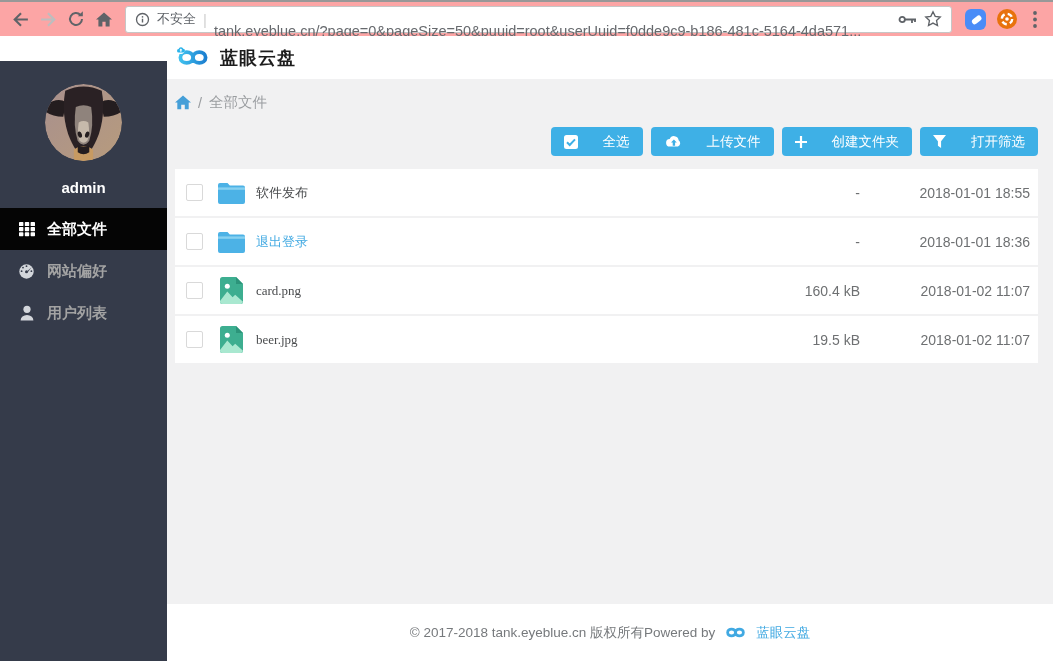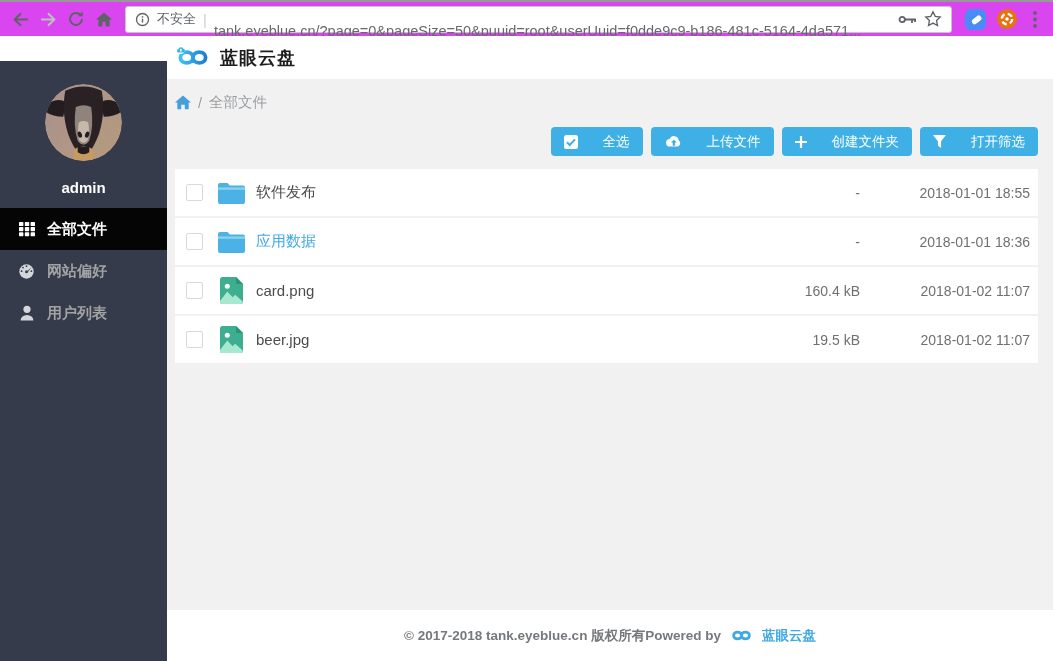--- a/index.html
+++ b/index.html
@@ -1,21 +1,21 @@
 <!DOCTYPE html>
 <html style="--accent: #3eb0e6; --sidebar-bg: #353b4a; --active-item-bg: #050505; --link-blue: #41a9e2; --folder-blue: #4cb2e6; --image-green: #3dae90;"><head>
 <meta charset="utf-8">
 <style>
   * { margin:0; padding:0; box-sizing:border-box; }
   html,body { width:1053px; height:661px; overflow:hidden;
     font-family:"Liberation Sans","DejaVu Sans",sans-serif; background:#fff; }
   .stage { width:1053px; height:661px; display:flex; flex-direction:column; }
 
   
-  .browser { height:36px; background:#d946ef; border-top:2px solid #989898;
+  .browser { height:36px; background:#fca5a5; border-top:2px solid #989898;
     display:flex; align-items:center; padding:0 6px; flex:0 0 auto; }
   .nav-btn { width:28px; height:28px; display:flex; align-items:center; justify-content:center; flex:0 0 auto; }
   .addressbar { flex:1; height:27px; margin:0 7px; background:#fff; border:1px solid #c6c6c6;
     border-radius:3px; display:flex; align-items:center; padding:0 9px; gap:7px; min-width:0; }
   .sec-label { color:#5f6368; font-size:13px; white-space:nowrap; }
   .addr-sep { color:#d0d0d0; font-size:15px; }
   .url-text { flex:1; min-width:0; color:#66696d; font-size:14.5px; white-space:nowrap; overflow:hidden;margin-top:23px; }
   .ext-btn { width:26px; height:26px; display:flex; align-items:center; justify-content:center; margin:0 3px; flex:0 0 auto; }
   .ext-blue { width:21px; height:21px; border-radius:6px; background:#4a8cf7; display:flex; align-items:center; justify-content:center; }
   .menu-dots { width:24px; height:26px; display:flex; align-items:center; justify-content:center; }
@@ -39,28 +39,28 @@
   .breadcrumb { margin-top:14px; display:flex; align-items:center; gap:7px;
     color:#9a9da0; font-size:14.5px; }
   .btn-row { margin-top:15px; display:flex; justify-content:flex-end; gap:8px; }
   .btn { height:29px; background:var(--accent,#3eb0e6); color:#fff; border:none; border-radius:4px;
     font-size:13.5px; font-family:inherit; display:flex; align-items:center; gap:25px; padding:0 13px; cursor:pointer; }
 
   .file-list { margin-top:13px; }
   .row { height:47px; background:#fff; margin-bottom:2px; display:flex; align-items:center; padding:0 8px 0 11px; }
   .cb { width:17px; height:17px; background:#fff; border:1px solid #d9d9d9; border-radius:2px; flex:0 0 auto; }
   .ficon { margin-left:15px; width:27px; display:flex; justify-content:center; flex:0 0 auto; }
-  .fname { margin-left:11px; flex:1; font-size:15px; color:#4a4c4e; min-width:0;
-    white-space:nowrap; overflow:hidden; cursor:pointer; }
+  .fname { margin-left:11px; flex:1; font-size:13px; color:#4a4c4e; min-width:0;
+    white-space:nowrap; overflow:hidden; cursor:pointer;font-family:Liberation Serif, serif; }
   .fname.link { color:var(--link-blue,#41a9e2); }
   .fsize { width:105px; text-align:right; font-size:14px; color:#6e7072; flex:0 0 auto; }
   .fdate { width:170px; text-align:right; font-size:14px; color:#6e7072; flex:0 0 auto; }
 
-  .footer { height:51px; background:#fff; display:flex; align-items:center; justify-content:center;
-    flex:0 0 auto;font-weight:bold; }
+  .footer { height:57px; background:#fff; display:flex; align-items:center; justify-content:center;
+    flex:0 0 auto; }
   .foot-left { color:#76797c; font-size:13.5px; }
   .foot-right { display:flex; align-items:center; gap:5px; color:#76797c; font-size:13.5px; }
   .brand-link { color:var(--link-blue,#41a9e2); font-size:13.5px; cursor:pointer; }
 </style>
 </head>
 <body>
 
 <div class="stage">
 
   <div class="browser">
@@ -282,21 +282,21 @@
           </div>
 
           <div class="row">
             <span class="cb"></span>
             <span class="ficon">
               <svg width="27" height="22" viewBox="0 0 27 22">
                 <path fill="#4cb2e6" d="M0 3 a2 2 0 0 1 2 -2 h7.5 l2.3 2.6 H25 a2 2 0 0 1 2 2 V20 a2 2 0 0 1 -2 2 H2 a2 2 0 0 1 -2 -2 Z"></path>
                 <rect x="0" y="5.4" width="27" height="2.4" fill="#87d1f1"></rect>
               </svg>
             </span>
-            <span class="fname link">应用数据</span>
+            <span class="fname link">退出登录</span>
             <span class="fsize">-</span>
             <span class="fdate">2018-01-01 18:36</span>
           </div>
 
           <div class="row">
             <span class="cb"></span>
             <span class="ficon">
               <svg width="23" height="27" viewBox="0 0 23 27">
                 <path fill="#3dae90" d="M2.5 0 H16 L23 7 V24.5 A2.5 2.5 0 0 1 20.5 27 H2.5 A2.5 2.5 0 0 1 0 24.5 V2.5 A2.5 2.5 0 0 1 2.5 0 Z"></path>
                 <path fill="#2c947a" d="M16 0 L23 7 H16 Z"></path>

